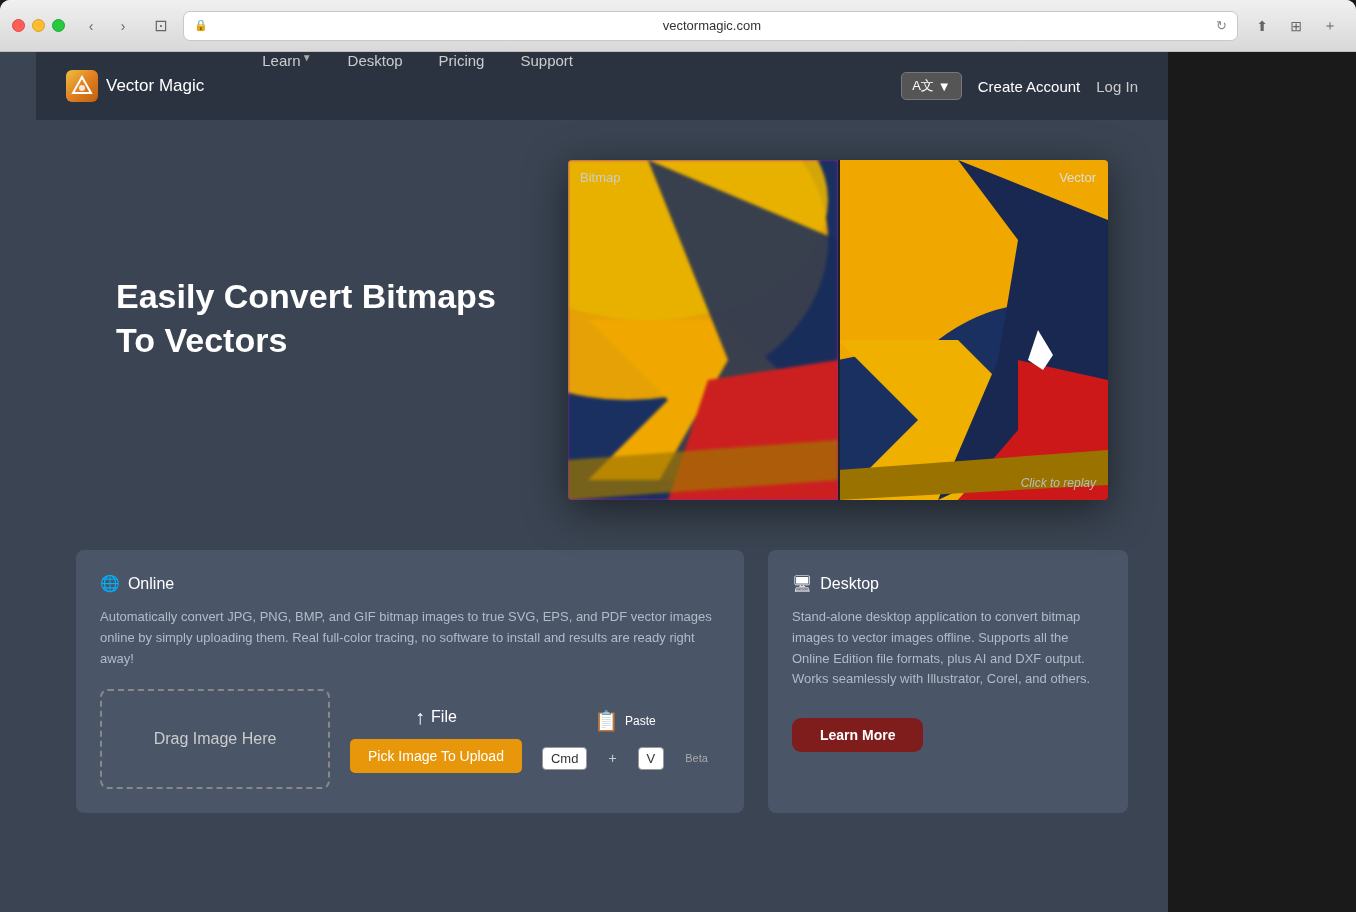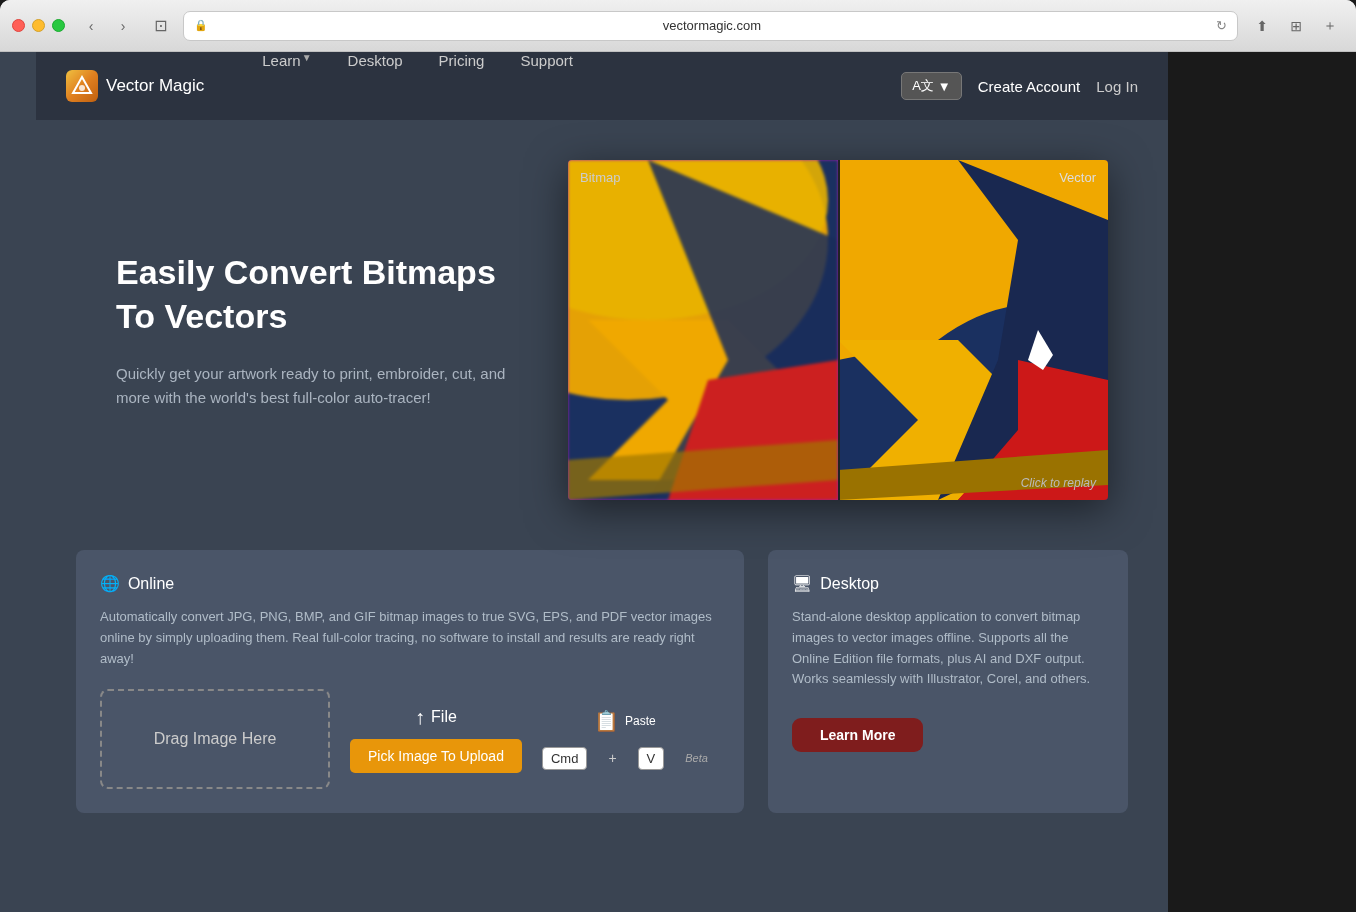--- a/index.html
+++ b/index.html
@@ -414,21 +414,20 @@
       color: #333;
       font-weight: 500;
     }
     .plus-sign {
       color: #ccc;
       font-size: 14px;
     }
     .beta-badge {
       color: #aaa;
       font-size: 11px;
-      font-style: italic;
     }
 
     .learn-more-btn {
       background: #7f1d1d;
       color: white;
       border: none;
       border-radius: 9px;
       padding: 9px 28px;
       font-size: 14px;
       cursor: pointer;
@@ -504,21 +503,20 @@
         <span>▼</span>
       </button>
       <button class="create-account-btn">Create Account</button>
       <button class="login-btn">Log In</button>
     </div>
   </nav>
 
   <div class="hero">
     <div class="hero-text">
       <h1 class="hero-title">Easily Convert Bitmaps To Vectors</h1>
-      <p class="hero-desc">Quickly get your artwork ready to print, embroider, cut, and more with the world's best full-color auto-tracer!</p>
     </div>
 
     <div class="hero-image-container">
       <div class="comparison-image">
         <span class="img-bitmap-label">Bitmap</span>
         <span class="img-vector-label">Vector</span>
         <span class="click-replay">Click to replay</span>
 
         <div class="bitmap-side">
           <svg width="270" height="340" viewBox="0 0 270 340" xmlns="http://www.w3.org/2000/svg">

